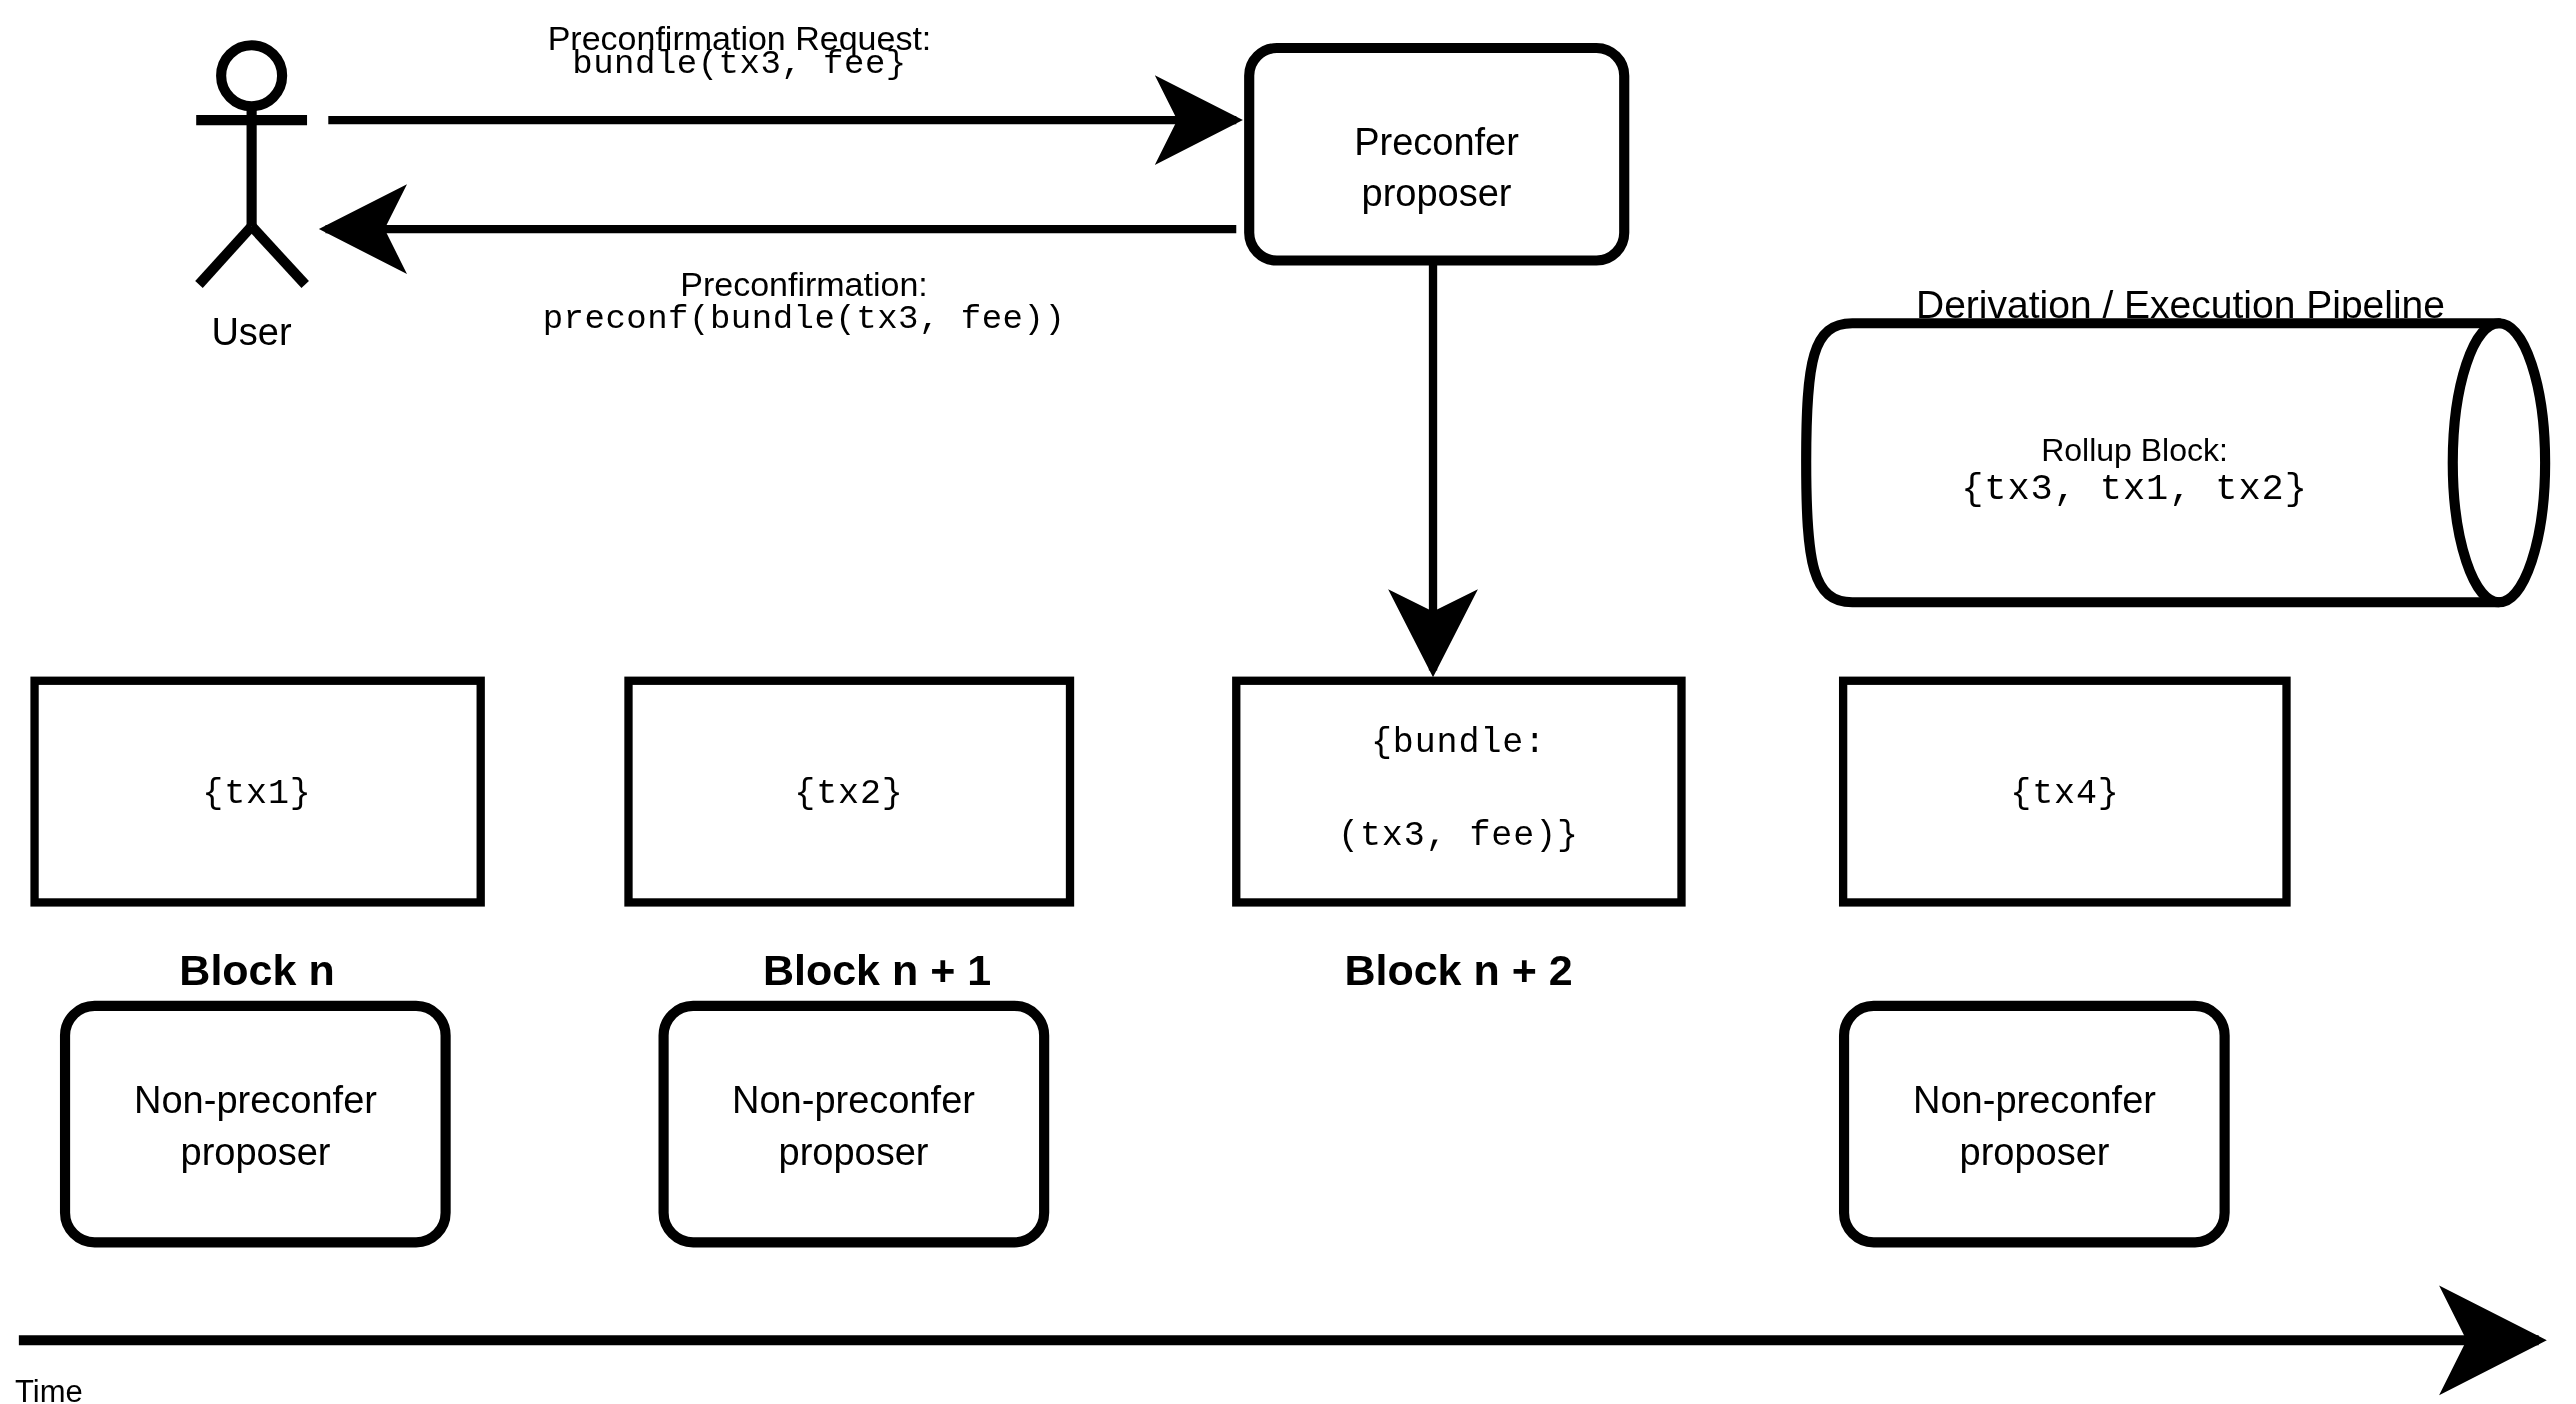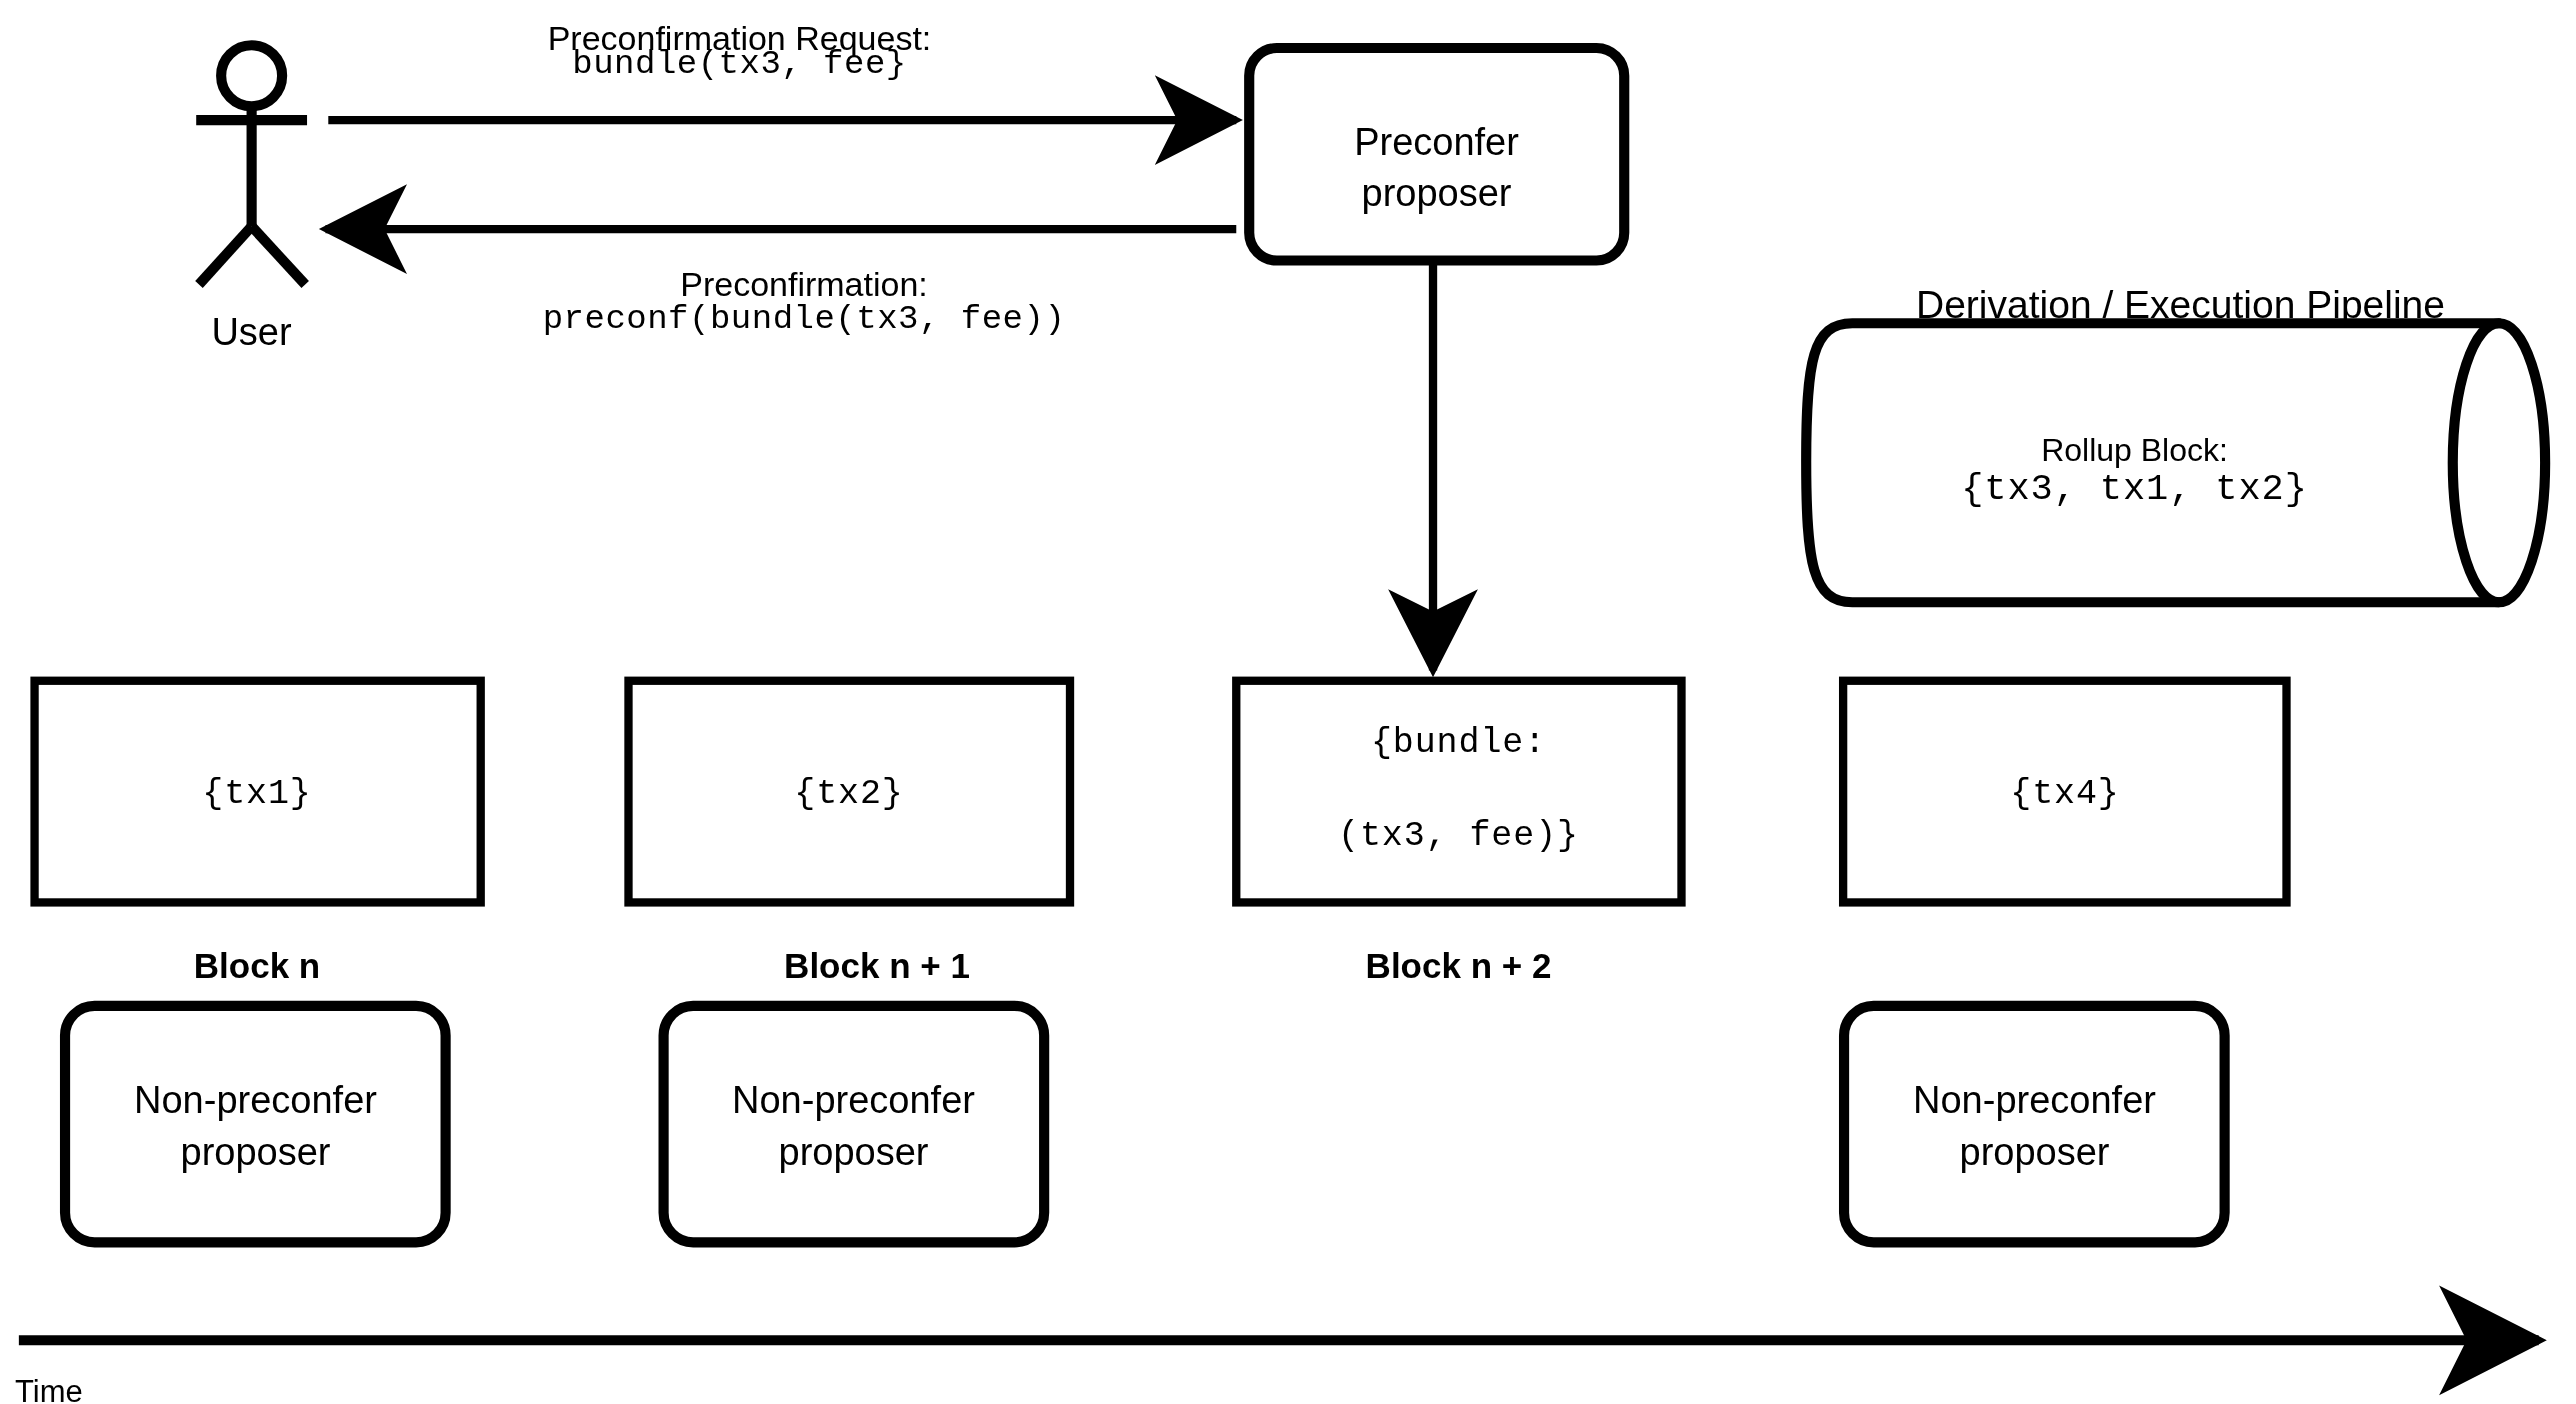--- a/index.html
+++ b/index.html
@@ -38,21 +38,21 @@
   .msg-title { font-size: 34px; }
   .msg-code  { font-size: 34px; letter-spacing: 0.5px; }
 
   
   .box-label { font-size: 38px; }
 
   
   .block-content { font-size: 35px; letter-spacing: 0.9px; }
 
   
-  .block-caption { font-size: 35px; font-weight: bold; }
+  .block-caption { font-size: 43px; font-weight: bold; }
 
   
   .pipeline-title { font-size: 39px; }
   .pipeline-line1 { font-size: 32px; }
   .pipeline-line2 { font-size: 37px; letter-spacing: 0.9px; }
 
   
   .actor-caption { font-size: 38px; }
 
   

